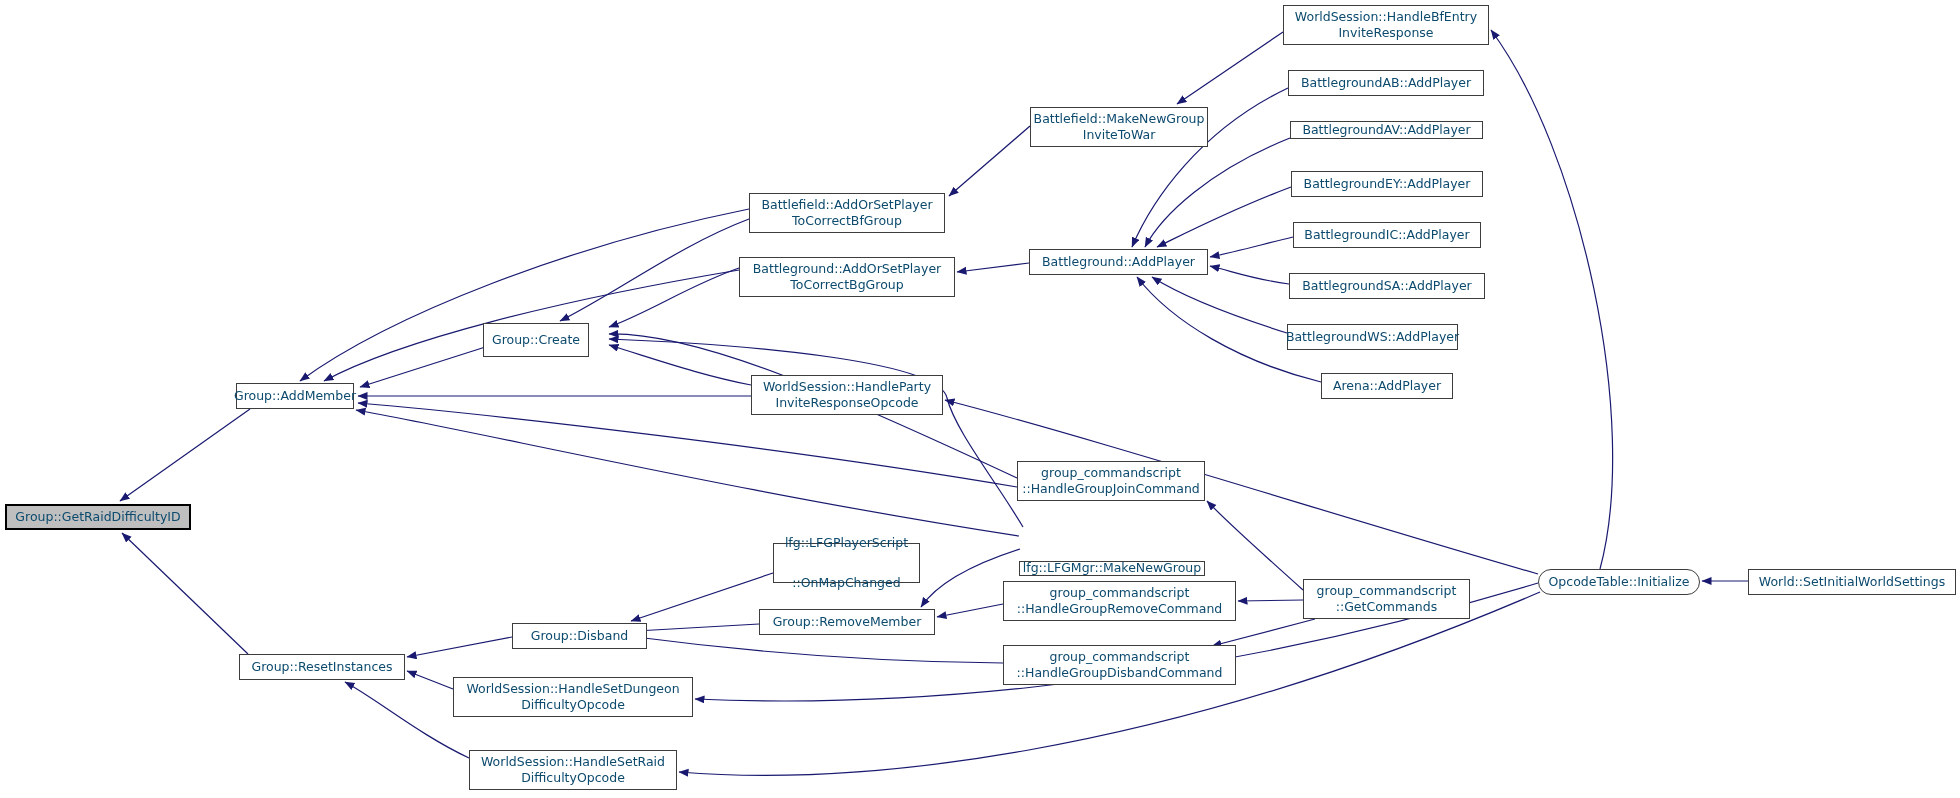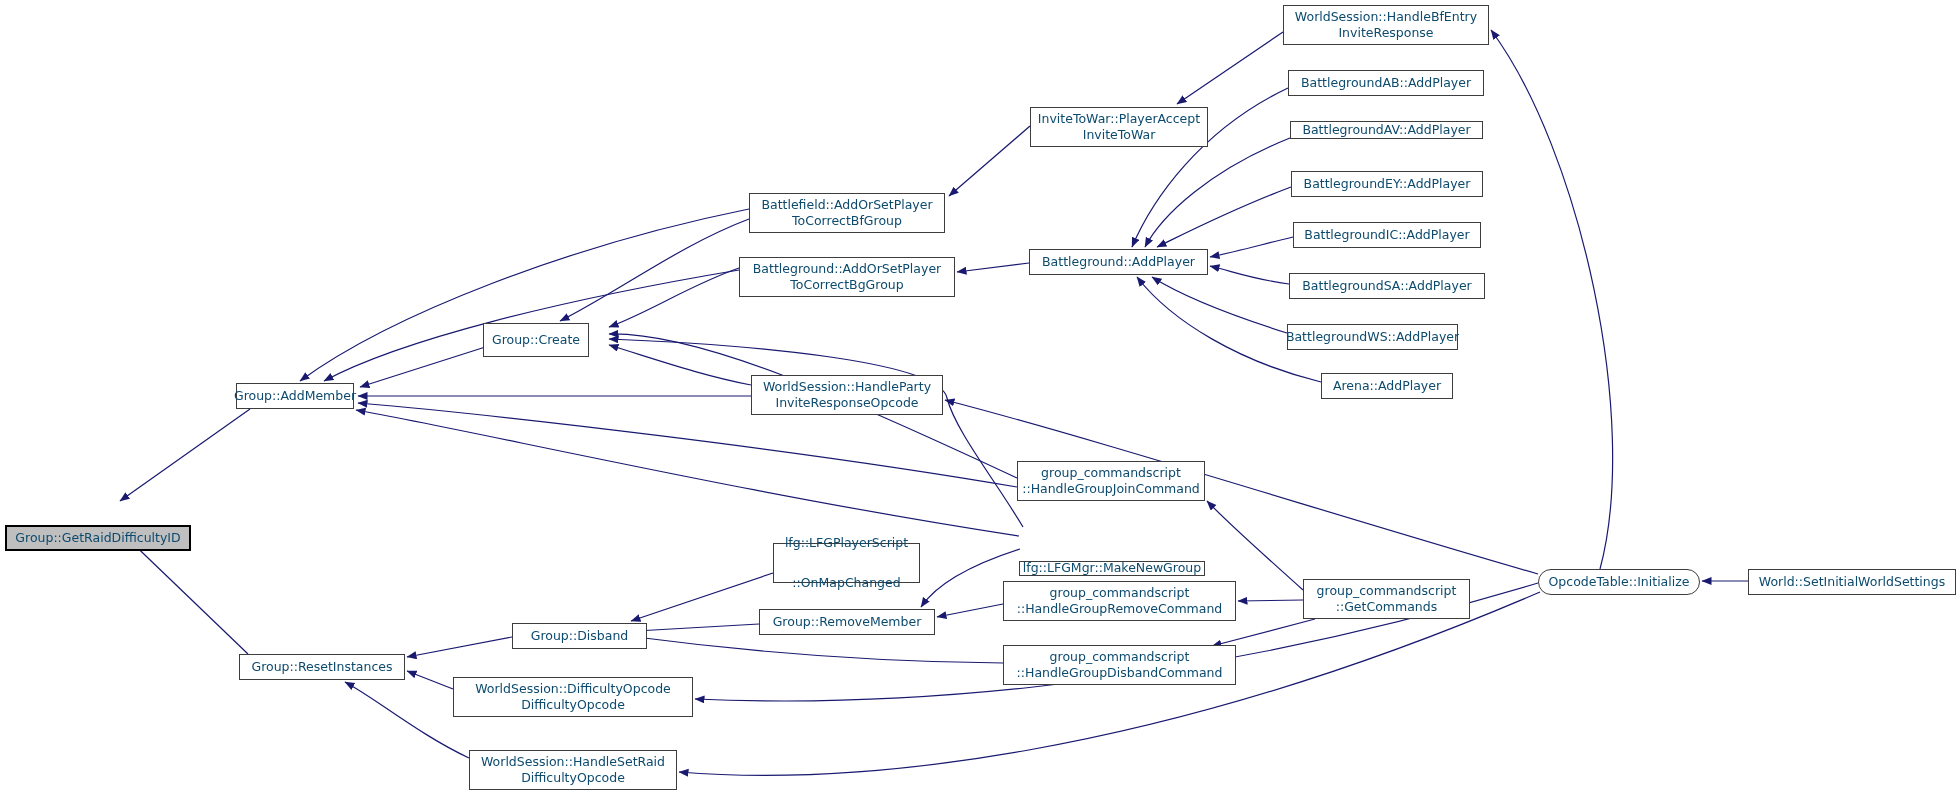--- a/index.html
+++ b/index.html
@@ -33,21 +33,20 @@
     flex-direction: column;
     align-items: center;
     justify-content: center;
     text-align: center;
     white-space: nowrap;
     cursor: pointer;
   }
   .node.highlight {
     background: #bfbfbf;
     border: 2px solid #000000;
-    margin-top: 21px;
   }
   .node span { display: block; }
 </style>
 </head>
 <body>
 
 <div id="stage">
   <svg id="edge-layer" viewBox="0 0 1960 798" xmlns="http://www.w3.org/2000/svg">
     <defs>
       <marker id="arrow" markerWidth="11" markerHeight="9" refX="9.5" refY="4" orient="auto" markerUnits="userSpaceOnUse">
@@ -108,21 +107,21 @@
       </div>
       <div class="node" style="left: 749px; top: 193px; width: 196px; height: 40px;">
         <span>Battlefield::AddOrSetPlayer</span>
         <span>ToCorrectBfGroup</span>
       </div>
       <div class="node" style="left: 739px; top: 257px; width: 216px; height: 40px;">
         <span>Battleground::AddOrSetPlayer</span>
         <span>ToCorrectBgGroup</span>
       </div>
       <div class="node" style="left: 1030px; top: 107px; width: 178px; height: 40px;">
-        <span>InviteToWar::PlayerAccept</span>
+        <span>Battlefield::MakeNewGroup</span>
         <span>InviteToWar</span>
       </div>
       <div class="node" style="left: 1283px; top: 5px; width: 206px; height: 40px;">
         <span>WorldSession::HandleBfEntry</span>
         <span>InviteResponse</span>
       </div>
       <div class="node" style="left: 1029px; top: 249px; width: 179px; height: 26px;">
         <span>Battleground::AddPlayer</span>
       </div>
       <div class="node" style="left: 1288px; top: 70px; width: 196px; height: 26px;">
@@ -176,21 +175,21 @@
         <span>Group::Disband</span>
       </div>
       <div class="node" style="left: 1003px; top: 645px; width: 233px; height: 40px;">
         <span>group_commandscript</span>
         <span>::HandleGroupDisbandCommand</span>
       </div>
       <div class="node" style="left: 239px; top: 654px; width: 166px; height: 26px;">
         <span>Group::ResetInstances</span>
       </div>
       <div class="node" style="left: 453px; top: 677px; width: 240px; height: 40px;">
-        <span>WorldSession::DifficultyOpcode</span>
+        <span>WorldSession::HandleSetDungeon</span>
         <span>DifficultyOpcode</span>
       </div>
       <div class="node" style="left: 469px; top: 750px; width: 208px; height: 40px;">
         <span>WorldSession::HandleSetRaid</span>
         <span>DifficultyOpcode</span>
       </div>
       <div class="node" style="left: 1538px; top: 569px; width: 162px; height: 26px; border-radius: 13px;">
         <span>OpcodeTable::Initialize</span>
       </div>
       <div class="node" style="left: 1748px; top: 569px; width: 208px; height: 26px;">

